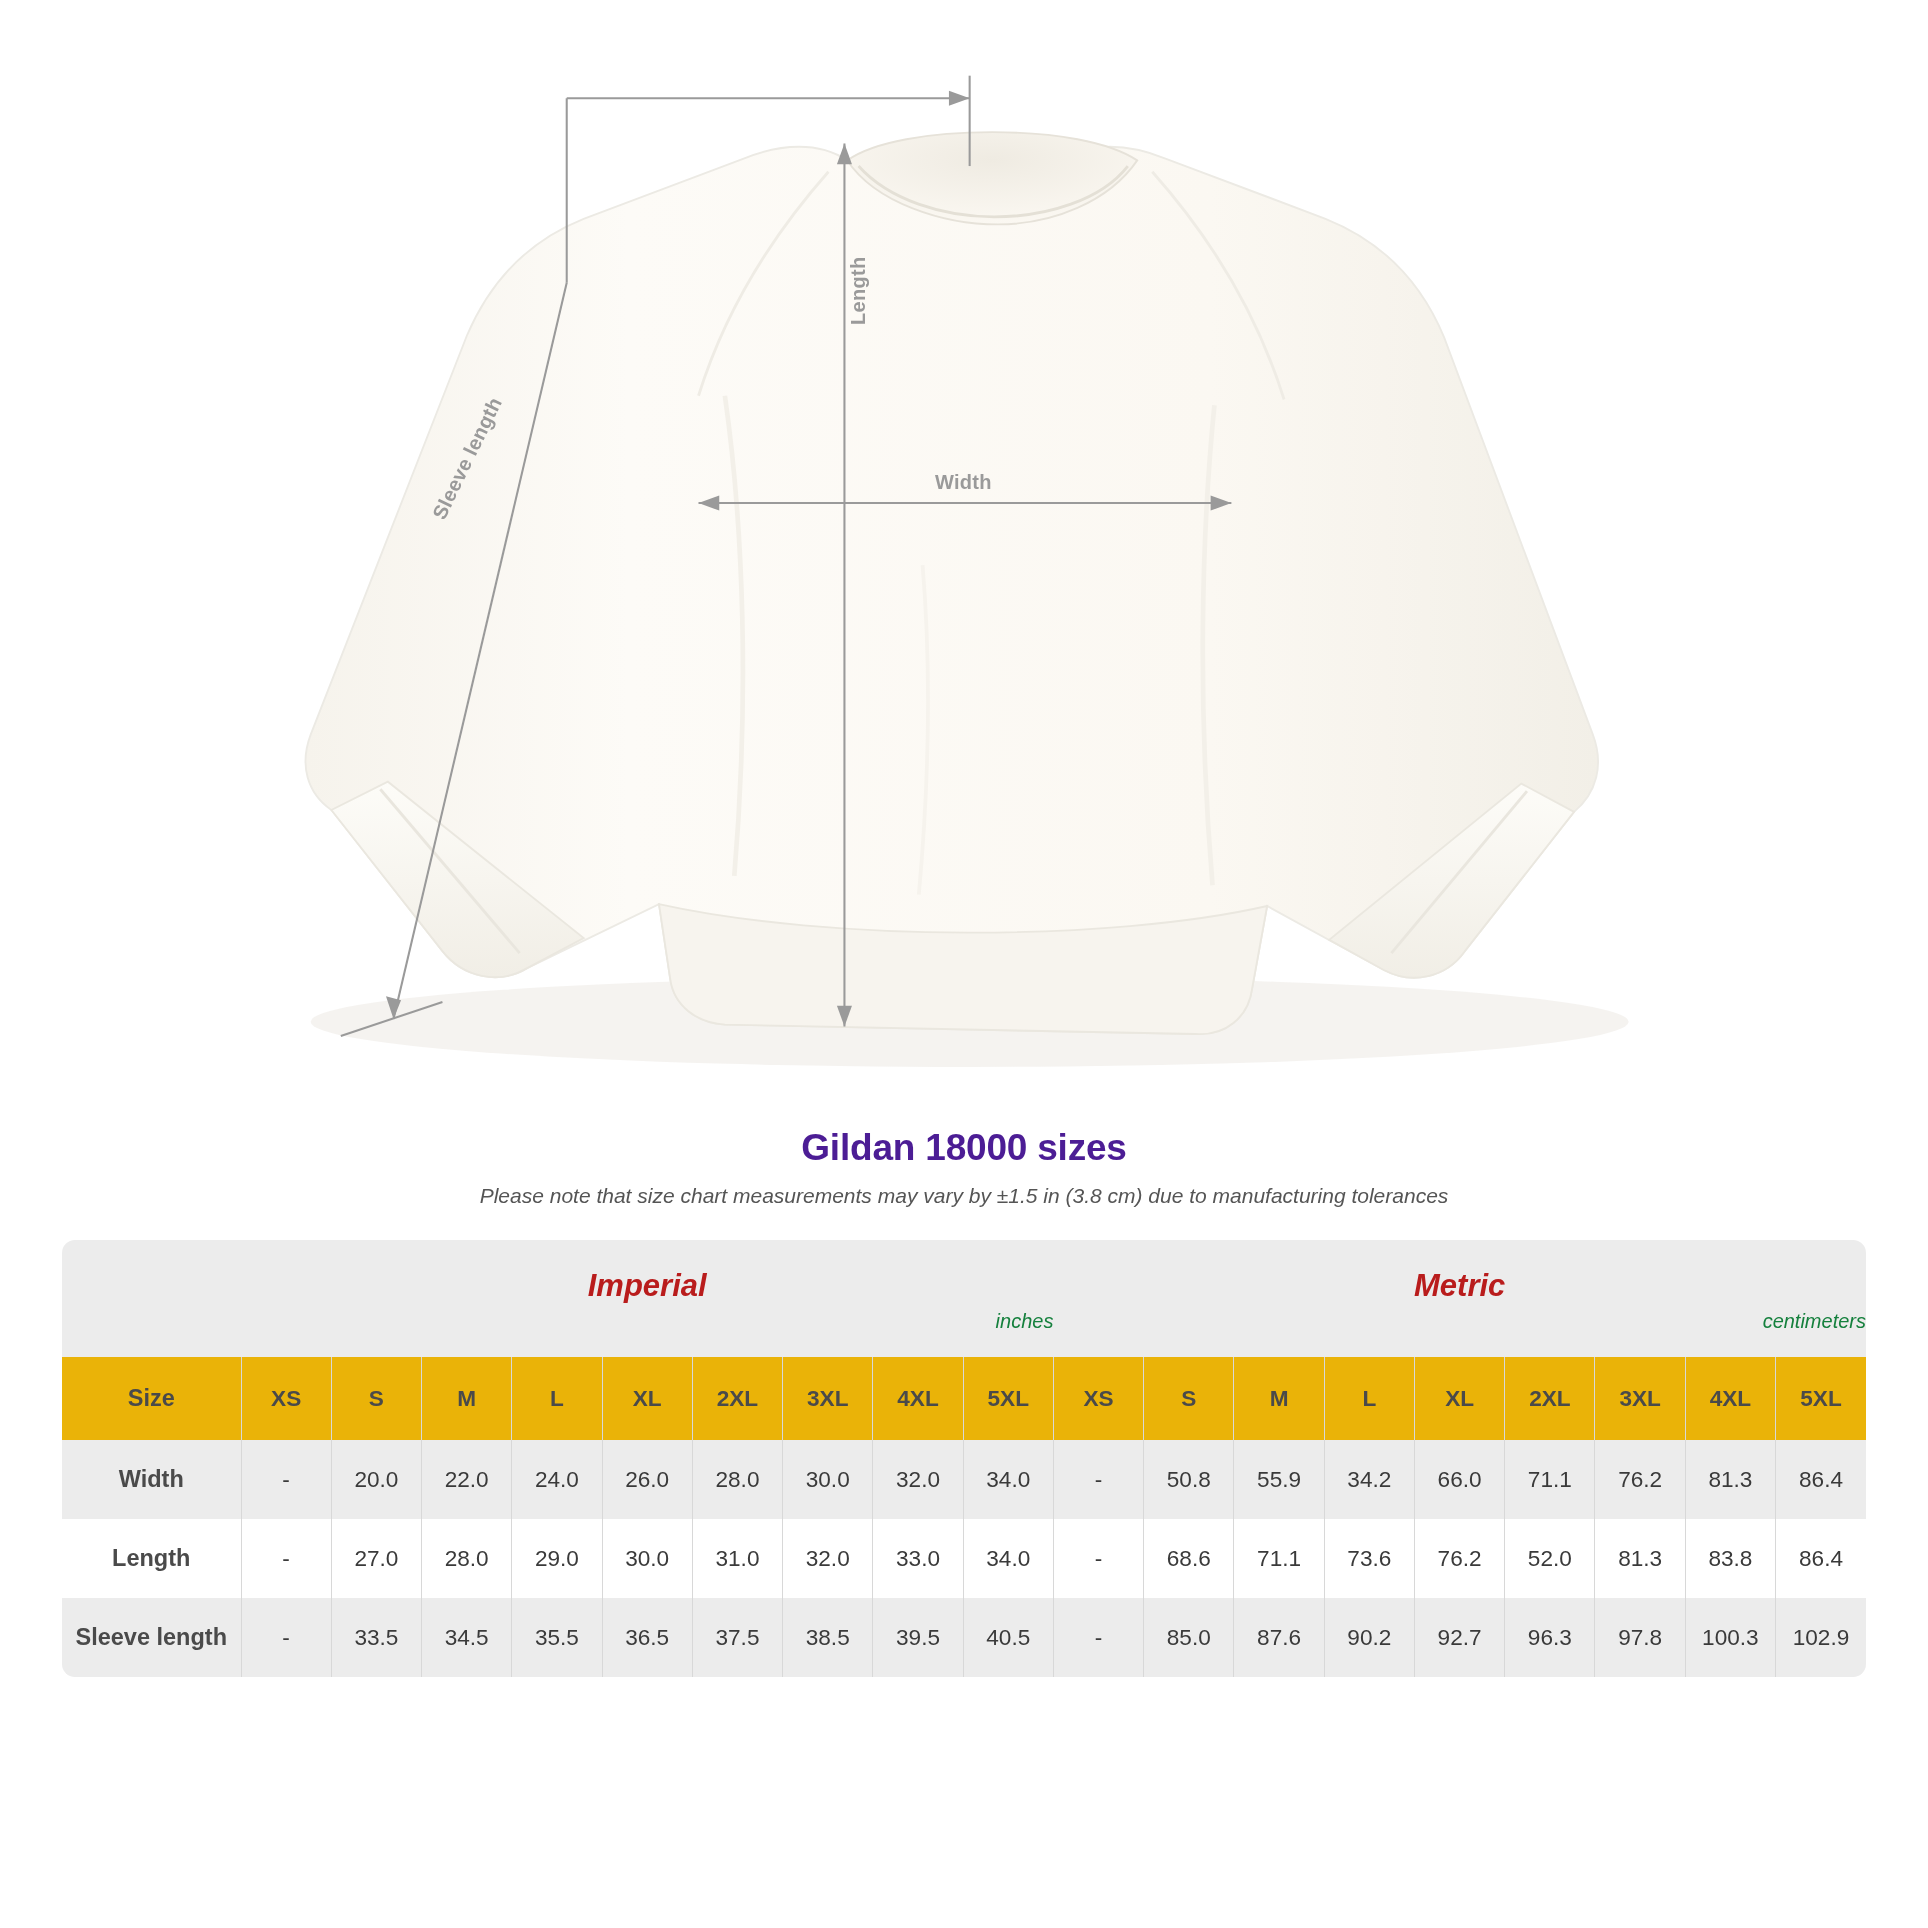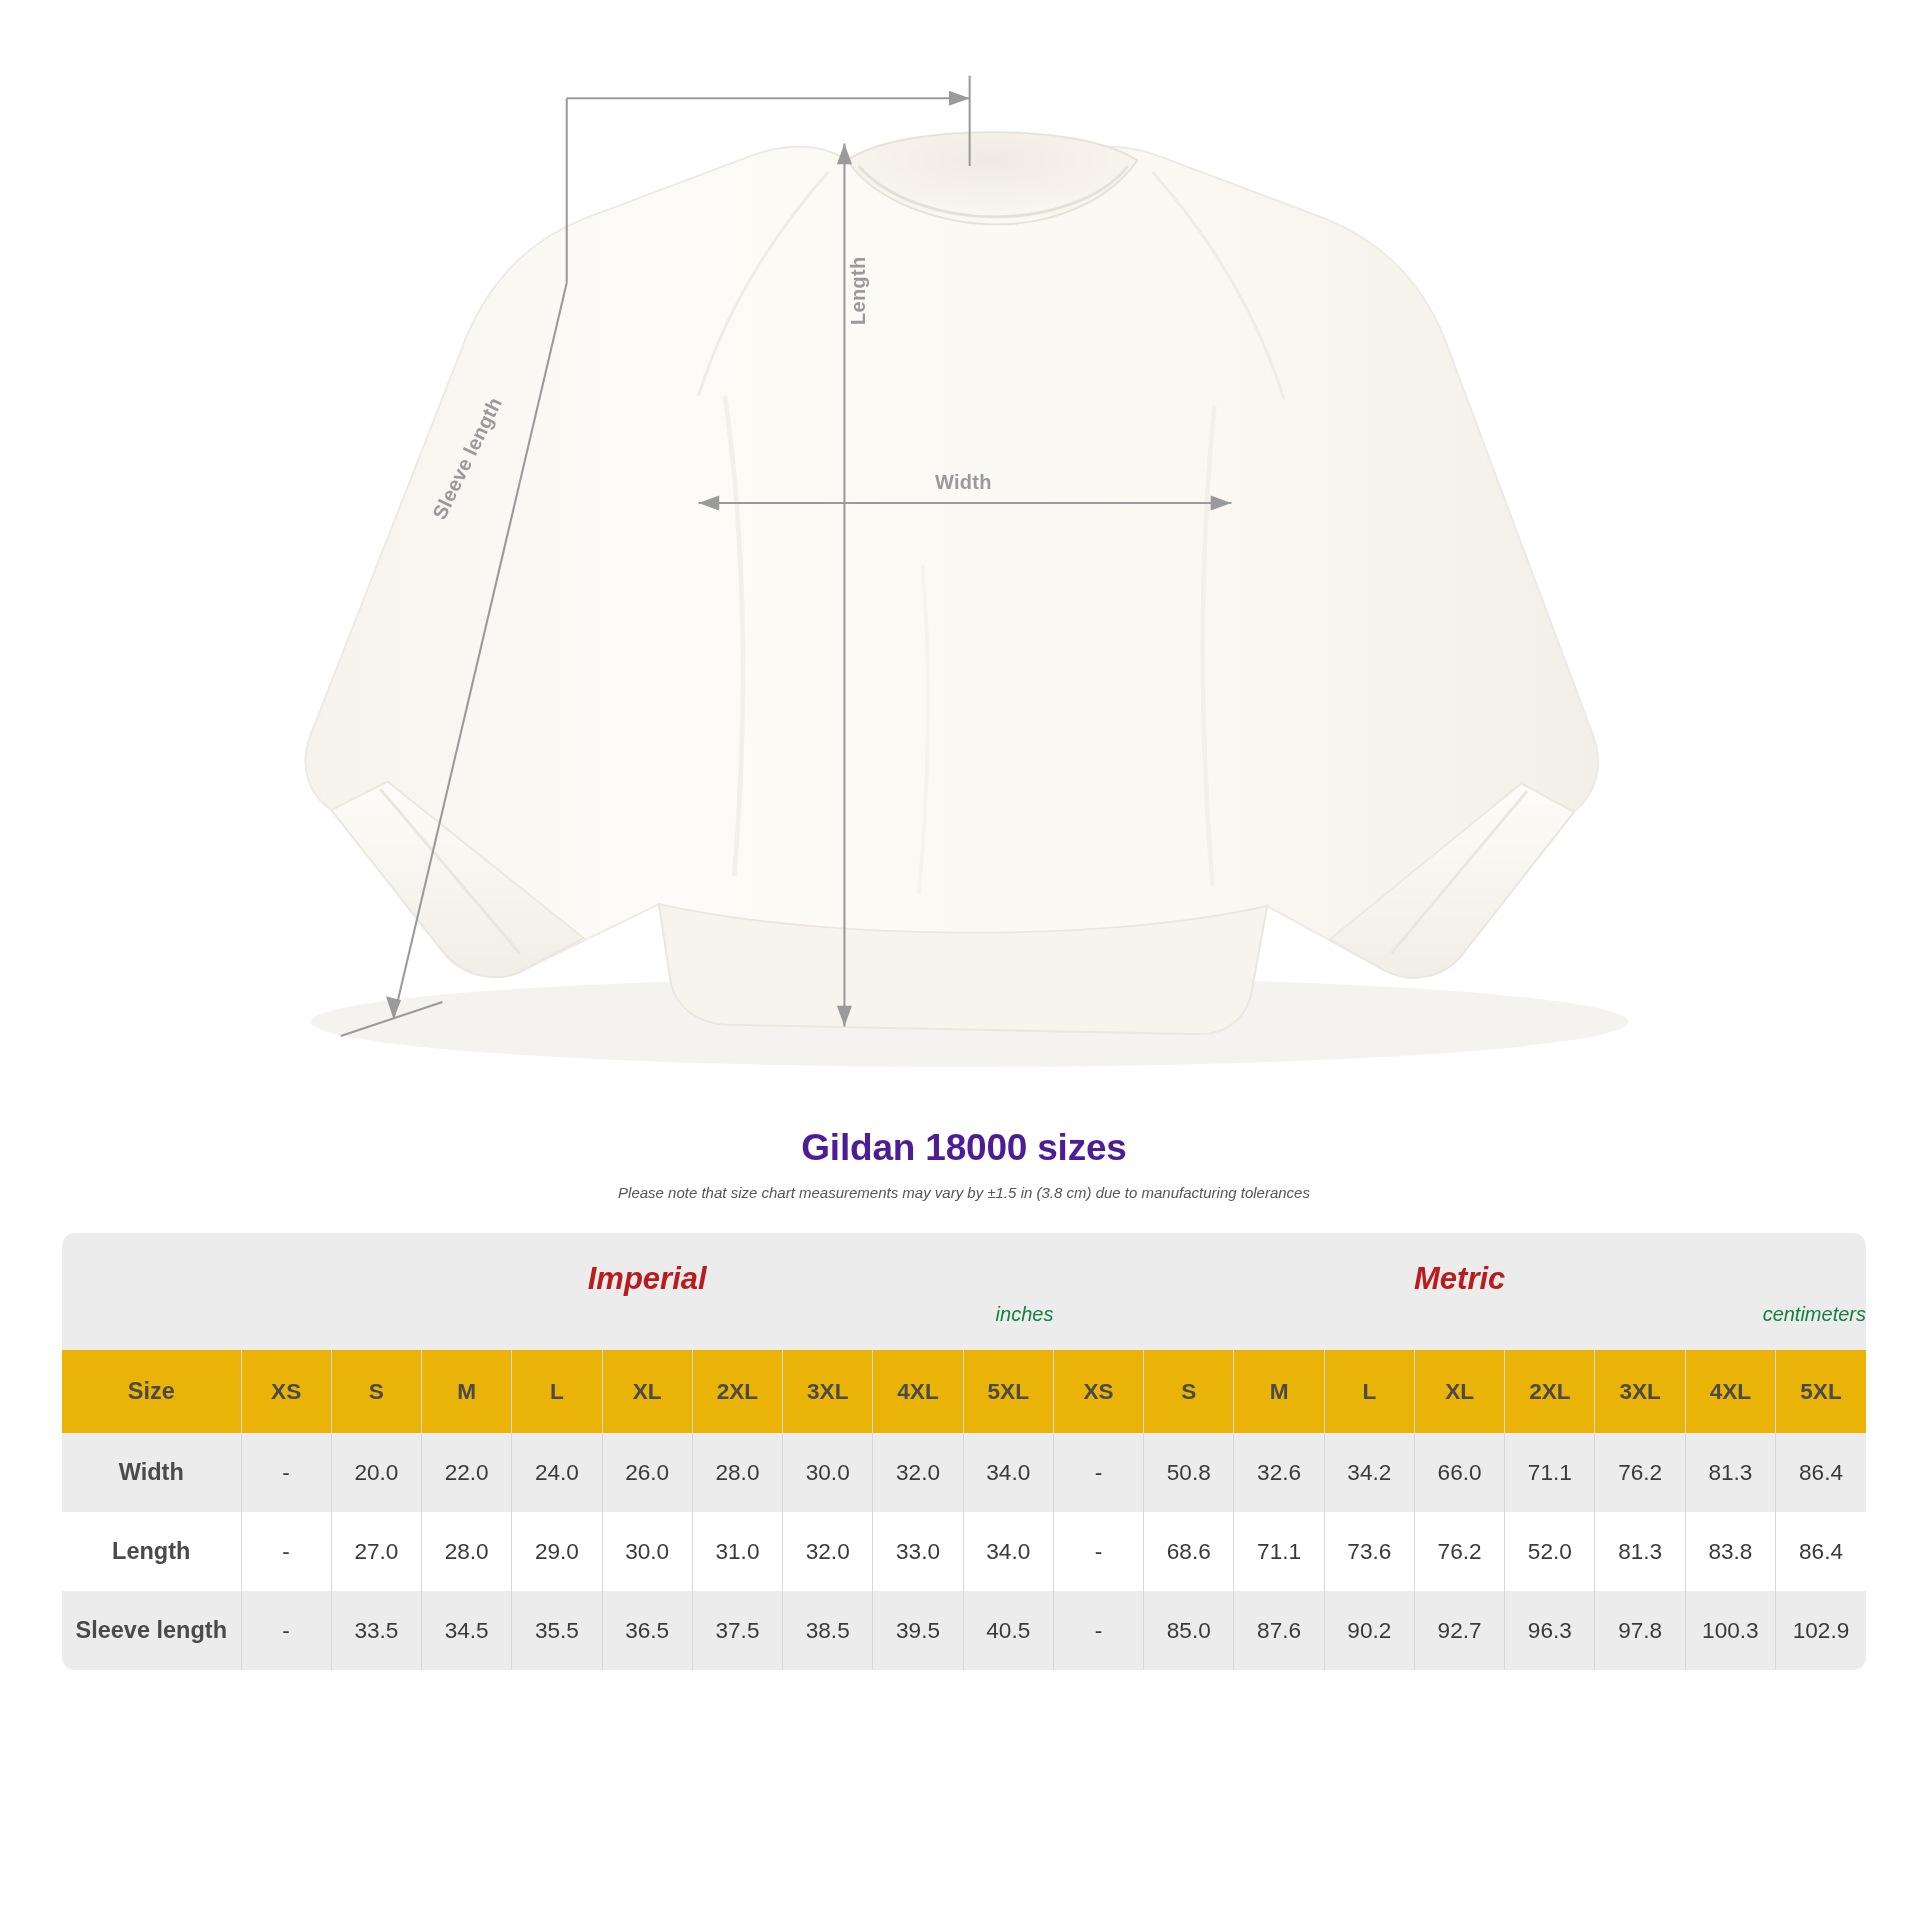--- a/index.html
+++ b/index.html
@@ -62,21 +62,21 @@
     margin-top: 5.6px;
   }
   .chart-title {
     font-size: 37px;
     font-weight: bold;
     color: #4c1d95;
     letter-spacing: -0.2px;
   }
   .chart-note {
     margin-top: 15px;
-    font-size: 15px;
+    font-size: 21px;
     font-style: italic;
     color: #555555;
   }
 
   
   .table-wrap {
     margin: 32px 62px 0 62px;
     border-radius: 13px;
     overflow: hidden;
   }
@@ -280,21 +280,21 @@
           <td class="vline">20.0</td>
           <td class="vline">22.0</td>
           <td class="vline">24.0</td>
           <td class="vline">26.0</td>
           <td class="vline">28.0</td>
           <td class="vline">30.0</td>
           <td class="vline">32.0</td>
           <td class="vline">34.0</td>
           <td class="vline">-</td>
           <td class="vline">50.8</td>
-          <td class="vline">32.6</td>
+          <td class="vline">55.9</td>
           <td class="vline">34.2</td>
           <td class="vline">66.0</td>
           <td class="vline">71.1</td>
           <td class="vline">76.2</td>
           <td class="vline">81.3</td>
           <td class="vline">86.4</td>
         </tr>
 
         <tr class="data-row row-plain">
           <td class="rowlabel">Length</td>

